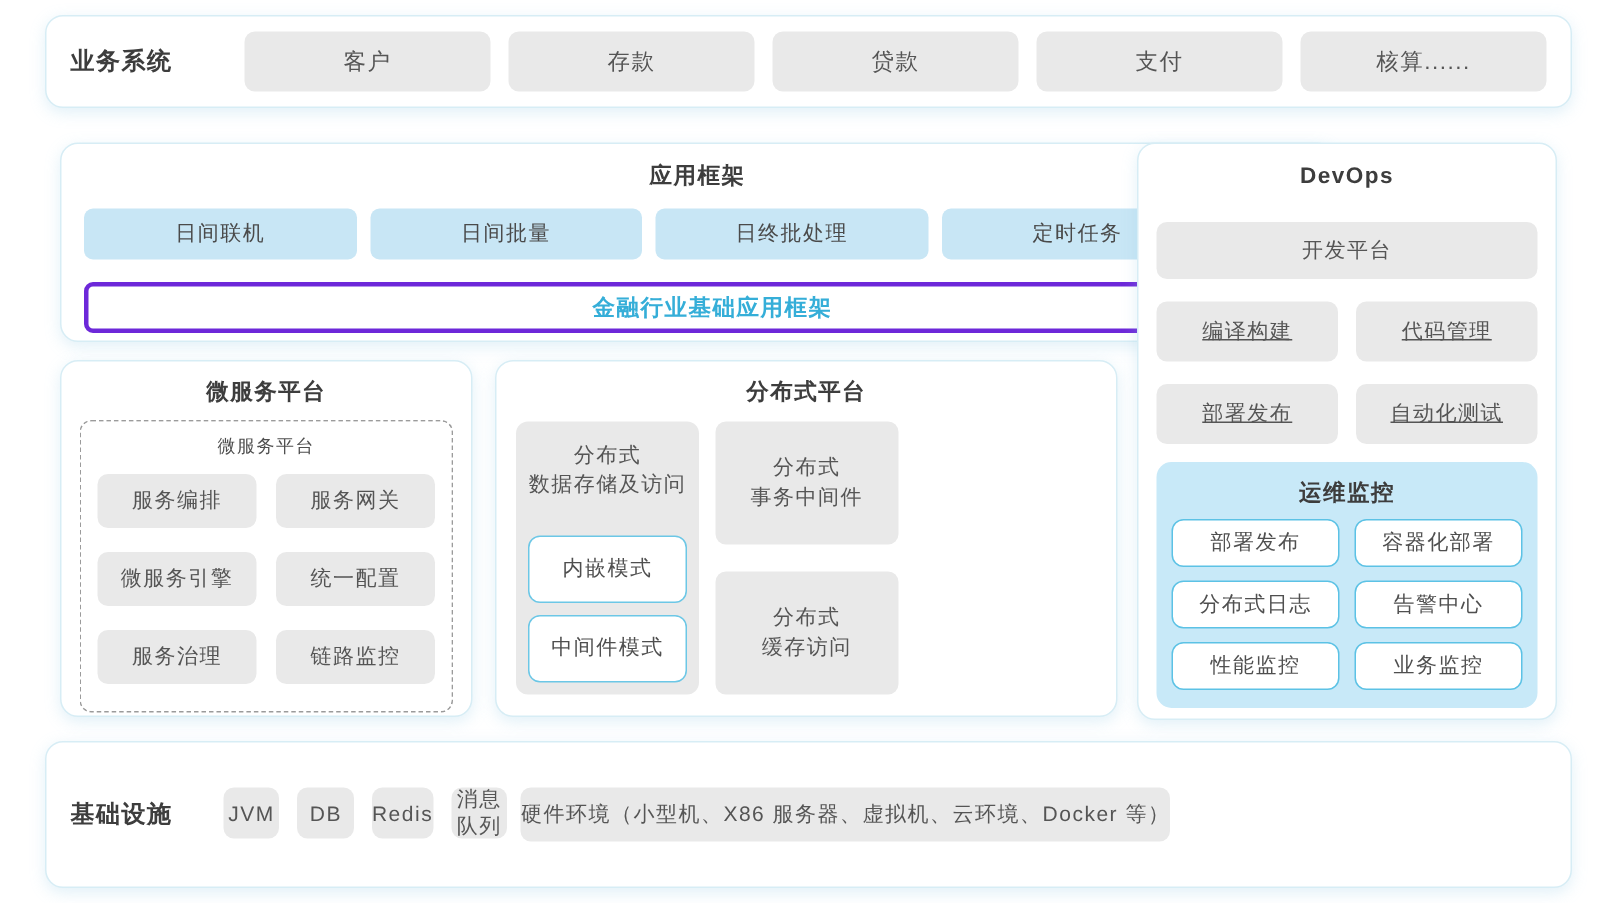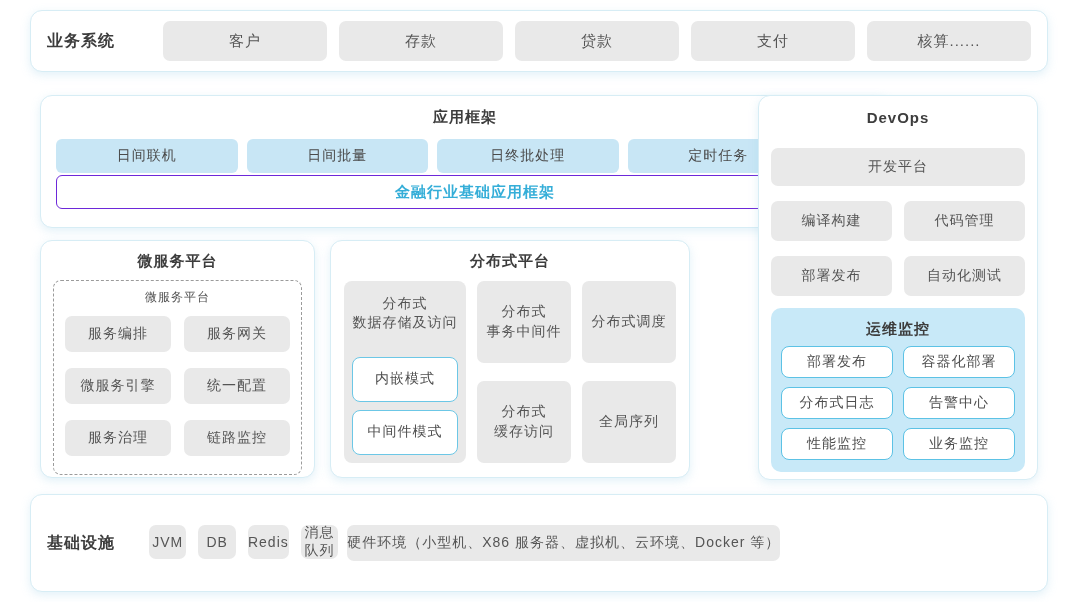--- a/index.html
+++ b/index.html
@@ -66,49 +66,49 @@
   .side-label { width: 92px; flex: 0 0 92px; font-size: 16px; font-weight: 600; color: #3d3d3d; letter-spacing: 1px; }
   .business .row { flex: 1; display: flex; gap: 12px; margin-left: 24px; }
   .business .gbox { flex: 1; height: 40px; font-size: 15px; }
 
   
   .appfw { left: 40px; top: 95px; width: 850px; height: 133px; padding-top: 12px; }
   .appfw .mods { display: flex; gap: 9px; margin: 12px 15px 0; }
   .appfw .bbox { flex: 1; height: 34px; }
   .appfw .bbox.more { flex: 0 0 56px; }
   .appfw .base {
-    margin: 2px 15px 0; height: 34px;
-    background: #ffffff; border: 1px solid #6d28d9; border-radius: 6px;
+    margin: 15px 15px 0; height: 34px;
+    background: #ffffff; border: 3px solid #6d28d9; border-radius: 6px;
     display: flex; align-items: center; justify-content: center;
     color: #35aed8; font-size: 15px; font-weight: 600; letter-spacing: 1px; padding-left: 20px;
   }
 
   
   .devops { left: 758px; top: 95px; width: 280px; height: 385px; padding: 13px 12px 12px; }
   .devops .devplat { margin-top: 22px; height: 38px; }
-  .devops .tools { margin-top: 15px; display: grid; grid-template-columns: 1fr 1fr; gap: 15px 12px; }
+  .devops .tools { margin-top: 15px; display: grid; grid-template-columns: 1fr 1fr; gap: 15px 12px; text-decoration: underline; }
   .devops .tools .gbox { height: 40px; }
   .monitor { margin-top: 12px; background: #c8e9f8; border-radius: 10px; padding: 9px 10px 12px; }
   .monitor .section-title { height: 24px; line-height: 24px; }
   .monitor .grid { margin-top: 5px; display: grid; grid-template-columns: 1fr 1fr; gap: 9px 10px; }
   .monitor .wbox { height: 32px; }
 
   
   .micro { left: 40px; top: 240px; width: 275px; height: 238px; padding-top: 11px; }
   .micro .dashed {
     margin: 9px 12px 0; height: 195px;
     border: 1px dashed #9b9b9b; border-radius: 8px;
     padding: 8px 11px 12px;
   }
   .micro .inner-title { text-align: center; font-size: 12px; color: #4f4f4f; letter-spacing: 1px; }
   .micro .grid { margin-top: 10px; display: grid; grid-template-columns: 1fr 1fr; gap: 16px 13px; }
   .micro .gbox { height: 36px; }
 
   
-  .dist { left: 330px; top: 240px; width: 360px; height: 238px; padding: 11px 13px 13px; }
+  .dist { left: 330px; top: 240px; width: 415px; height: 238px; padding: 11px 13px 13px; }
   .dist .content { margin-top: 10px; display: grid; grid-template-columns: 122px 1fr 1fr; gap: 11px; height: 182px; }
   .dist .storage { background: #e9e9e9; border-radius: 8px; display: flex; flex-direction: column; padding: 13px 8px 8px; }
   .dist .storage-label { text-align: center; font-size: 14px; color: #555; line-height: 1.35; white-space: pre-line; letter-spacing: 1px; }
   .dist .modes { flex: 1; margin-top: 25px; display: flex; flex-direction: column; gap: 8px; }
   .dist .modes .wbox { flex: 1; border-color: #6cc7e6; border-width: 1px; }
   .dist .col { display: grid; grid-template-rows: 1fr 1fr; gap: 18px; }
   .dist .cell { white-space: pre-line; line-height: 1.4; }
 
   
   .infra { left: 30px; top: 494px; width: 1018px; height: 98px; display: flex; align-items: center; padding: 0 16px; }
@@ -192,24 +192,20 @@
           <div class="wbox">内嵌模式</div>
           <div class="wbox">中间件模式</div>
         </div>
       </div>
       <div class="col">
         <div class="gbox cell">分布式
 事务中间件</div>
         <div class="gbox cell">分布式
 缓存访问</div>
       </div>
-      <div class="col">
-        <div class="gbox cell">分布式调度</div>
-        <div class="gbox cell">全局序列</div>
-      </div>
     </div>
   </div>
 
   <div class="panel infra">
     <div class="side-label">基础设施</div>
     <div class="stack">
       <div class="row">
         <div class="gbox">JVM</div>
         <div class="gbox">DB</div>
         <div class="gbox">Redis</div>

